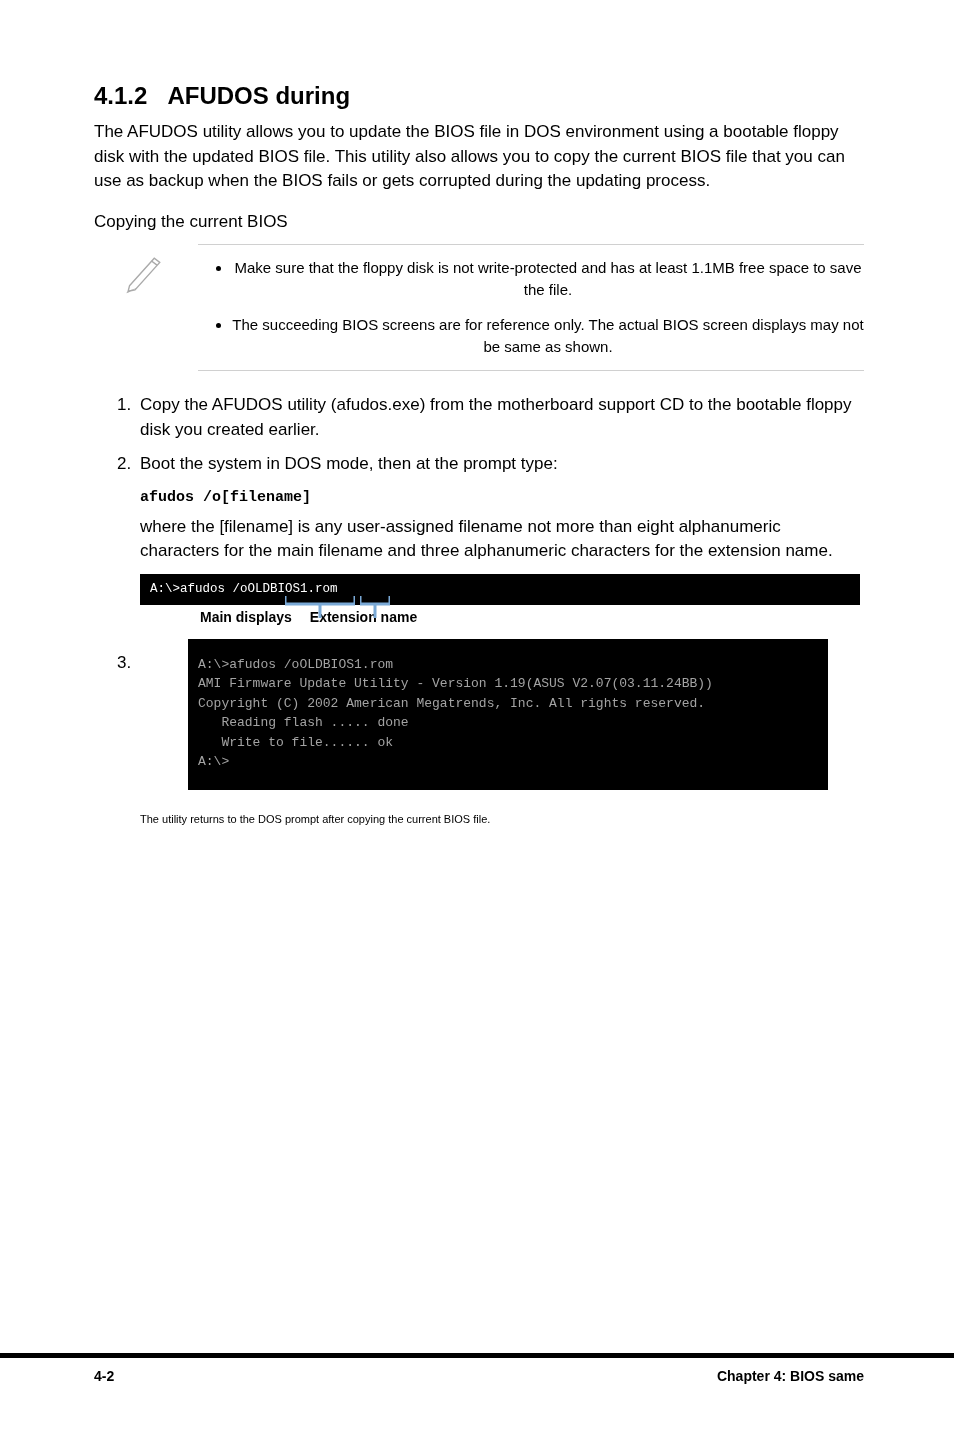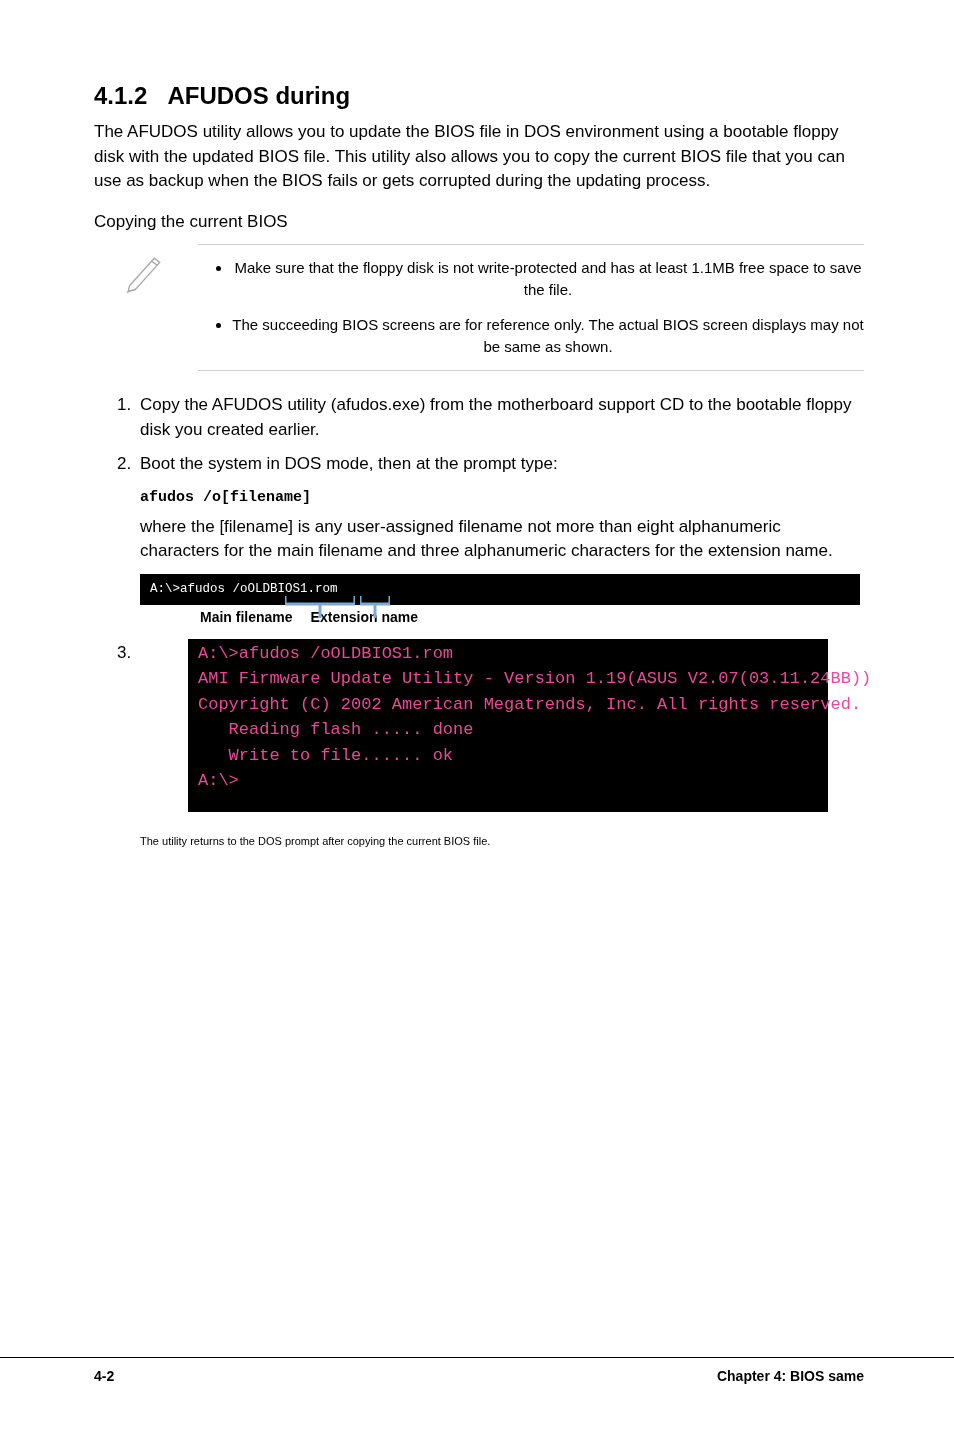--- a/index.html
+++ b/index.html
@@ -117,43 +117,43 @@
 
   .legend {
     margin: 4px 0 14px 106px;
     font-size: 14px;
     font-weight: bold;
   }
   .legend span.sep { display: inline-block; width: 18px; }
 
   .terminal2 {
     background: #000;
-    color: #ec4899;
+    color: #a3a3a3;
     font-family: "Courier New", monospace;
-    font-size: 17px;
-    padding: 2px 10px 18px 10px;
+    font-size: 13px;
+    padding: 16px 10px 18px 10px;
     margin: 8px 0 22px 48px;
     width: 640px;
     line-height: 1.5;
     white-space: pre;
   }
 
   .final-p {
     margin: 0 0 0 46px;
     font-size: 11px;
     line-height: 1.45;
   }
 
   .footer {
     position: absolute;
     left: 0;
     bottom: 54px;
     width: 100%;
     padding: 0 90px 0 94px;
-    border-top: 1px solid #000000;
+    border-top: 5px solid #000000;
   }
 
   .footer-inner {
     display: flex;
     justify-content: space-between;
     font-size: 14px;
     font-weight: bold;
     padding-top: 10px;
   }
 </style>
@@ -203,21 +203,21 @@
     <div class="tline">A:\&gt;afudos /oOLDBIOS1.rom</div>
     <svg class="brack-a" width="70" height="22">
       <path d="M0 0 L0 8 L70 8 L70 0 M35 8 L35 22" stroke="#7aa9d6" stroke-width="3" fill="none"></path>
     </svg>
     <svg class="brack-b" width="30" height="22">
       <path d="M0 0 L0 8 L30 8 L30 0 M15 8 L15 22" stroke="#7aa9d6" stroke-width="3" fill="none"></path>
     </svg>
   </div>
 
   <div class="legend">
-    <span>Main filename</span><span class="sep"></span><span>Extension name</span>
+    <span>Main displays</span><span class="sep"></span><span>Extension name</span>
   </div>
 
   <ol class="steps" start="3">
     <li>
 
       <div class="terminal2"><span>A:\&gt;afudos /oOLDBIOS1.rom</span>
 <span>AMI Firmware Update Utility - Version 1.19(ASUS V2.07(03.11.24BB))</span>
 <span>Copyright (C) 2002 American Megatrends, Inc. All rights reserved.</span>
 <span>   Reading flash ..... done</span>
 <span>   Write to file...... ok</span>

